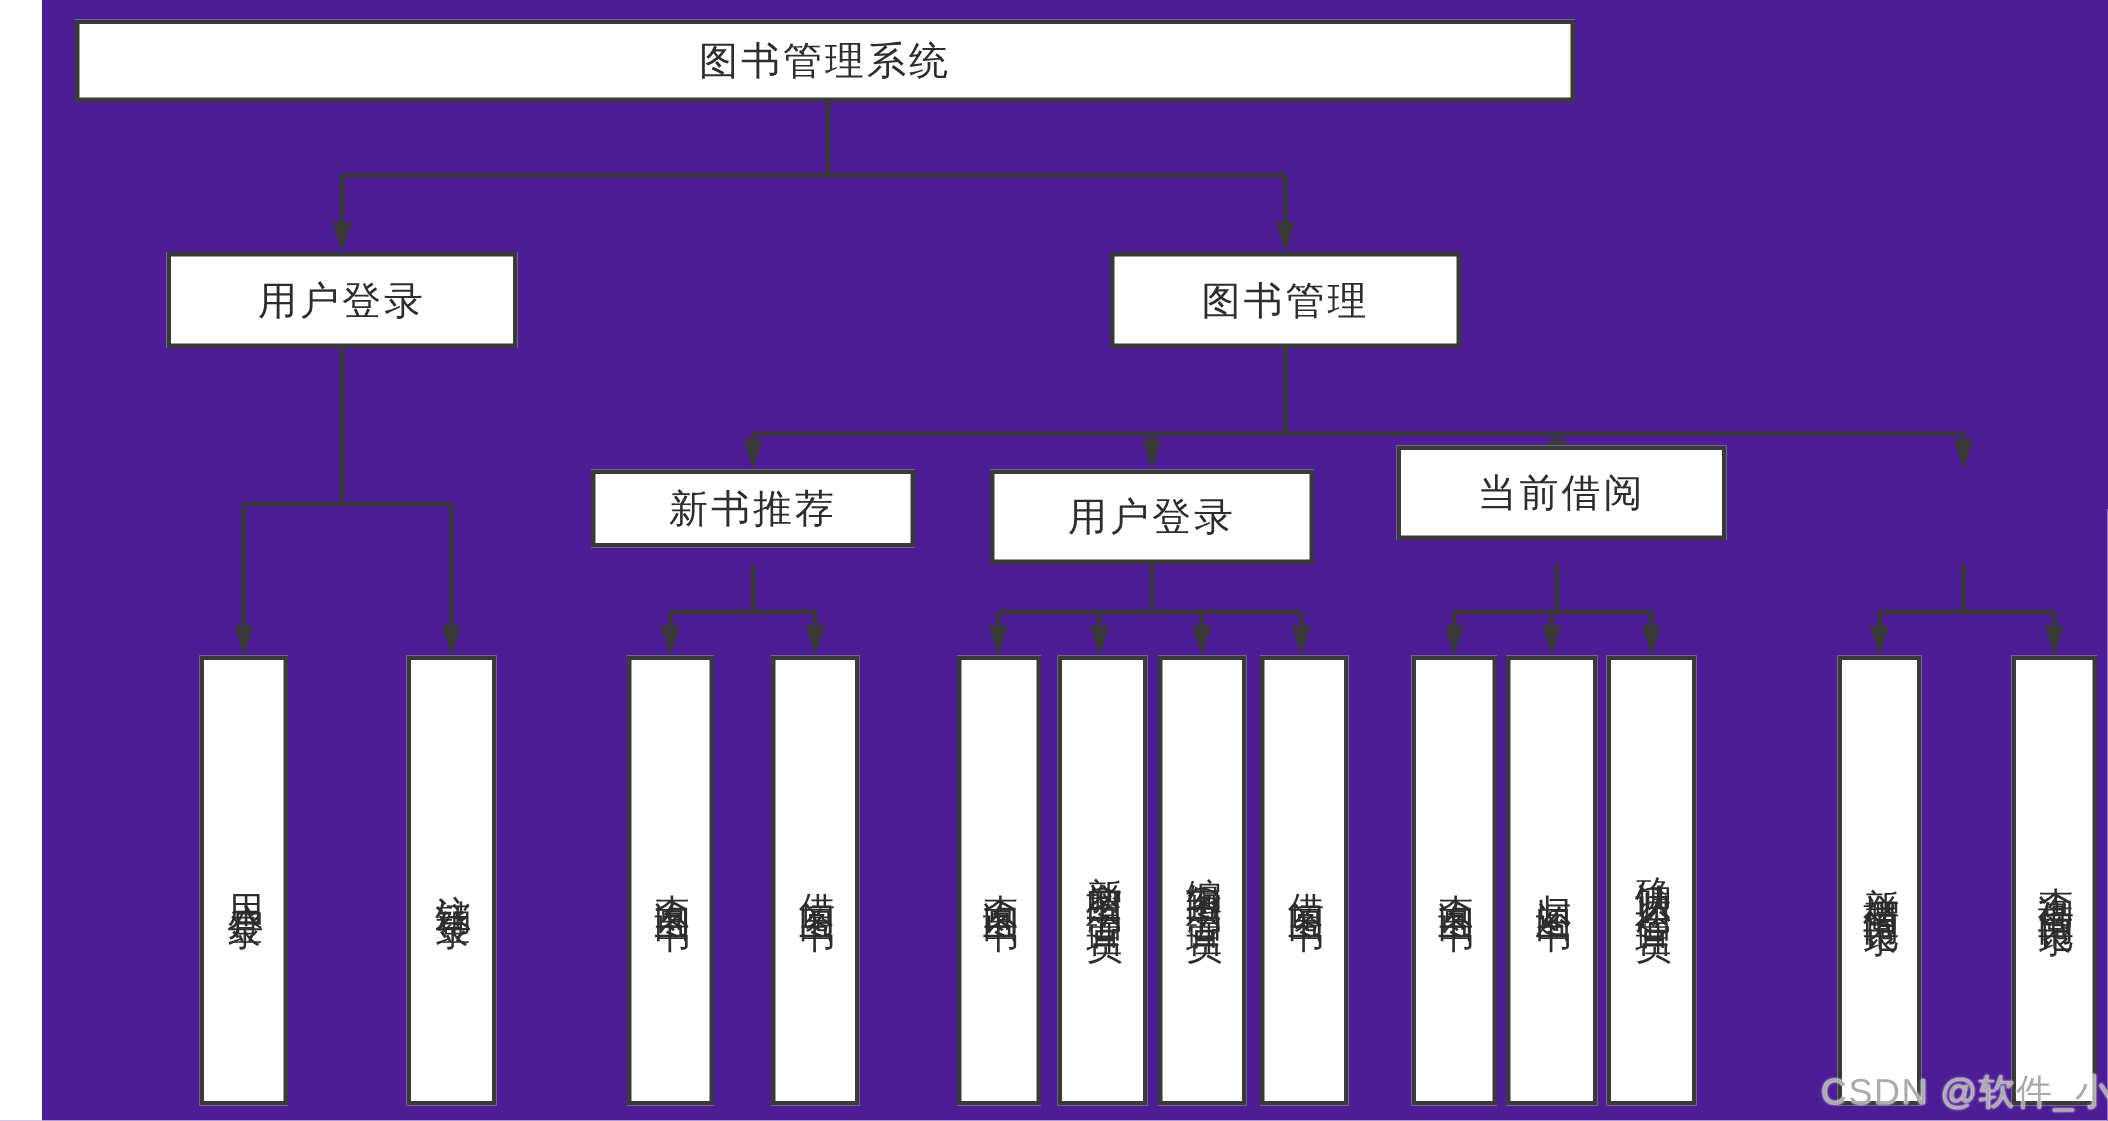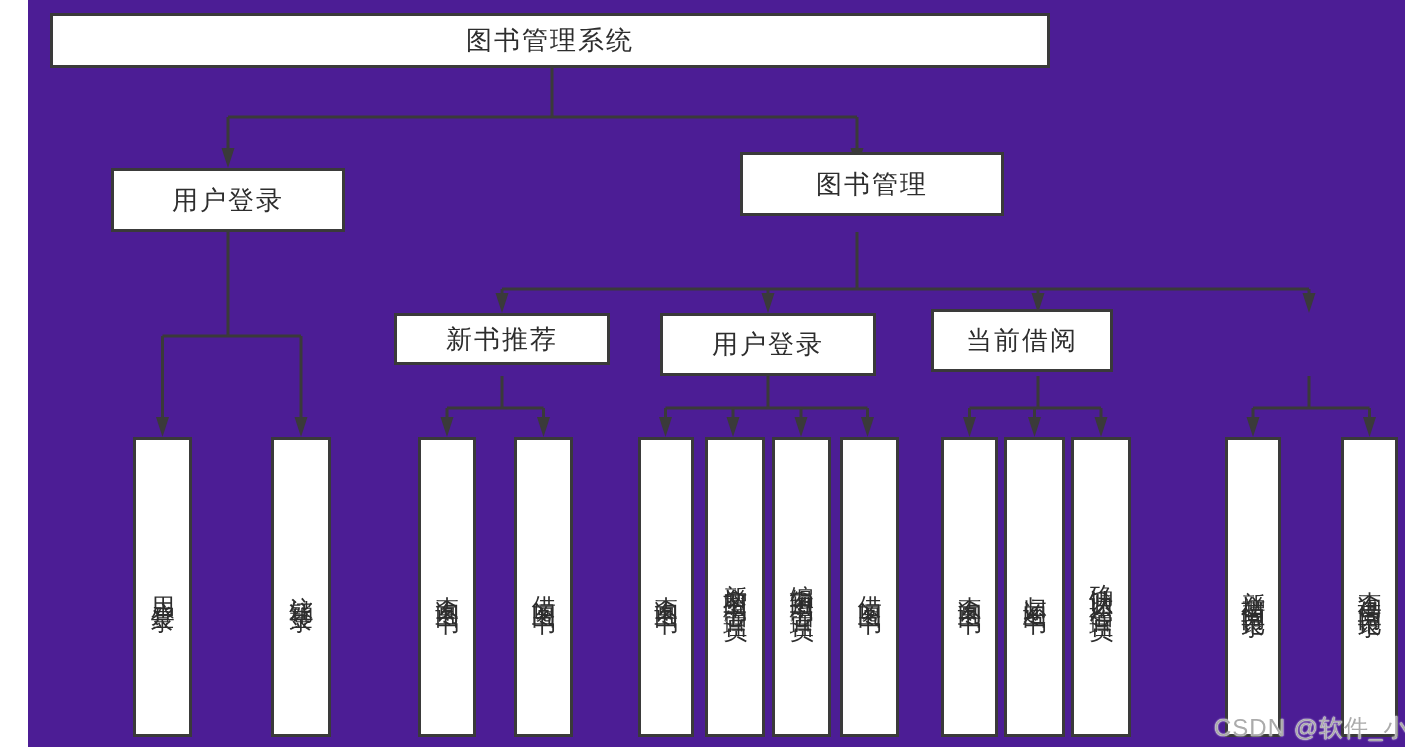--- a/index.html
+++ b/index.html
@@ -70,31 +70,31 @@
     <polygon points="1335,417 1348,417 1341.5,437"></polygon>
   </svg>
 
   <div class="box h" style="left:22px;top:13px;width:1000px;height:55px">
     <span>图书管理系统</span>
   </div>
 
   <div class="box h" style="left:83px;top:168px;width:234px;height:64px">
     <span>用户登录</span>
   </div>
-  <div class="box h" style="left:712px;top:152px;width:264px;height:64px">
+  <div class="box h" style="left:712px;top:168px;width:234px;height:64px">
     <span>图书管理</span>
   </div>
 
   <div class="box h" style="left:366px;top:313px;width:216px;height:52px">
     <span>新书推荐</span>
   </div>
   <div class="box h" style="left:632px;top:313px;width:216px;height:63px">
     <span>用户登录</span>
   </div>
-  <div class="box h" style="left:903px;top:309px;width:182px;height:63px">
+  <div class="box h" style="left:903px;top:297px;width:220px;height:63px">
     <span>当前借阅</span>
   </div>
 
   <div class="box v" style="left:105px;width:59px">
     <span class="vt">用户登录</span>
   </div>
   <div class="box v" style="left:243px;width:60px">
     <span class="vt">注销登录</span>
   </div>
   <div class="box v" style="left:390px;width:58px">

